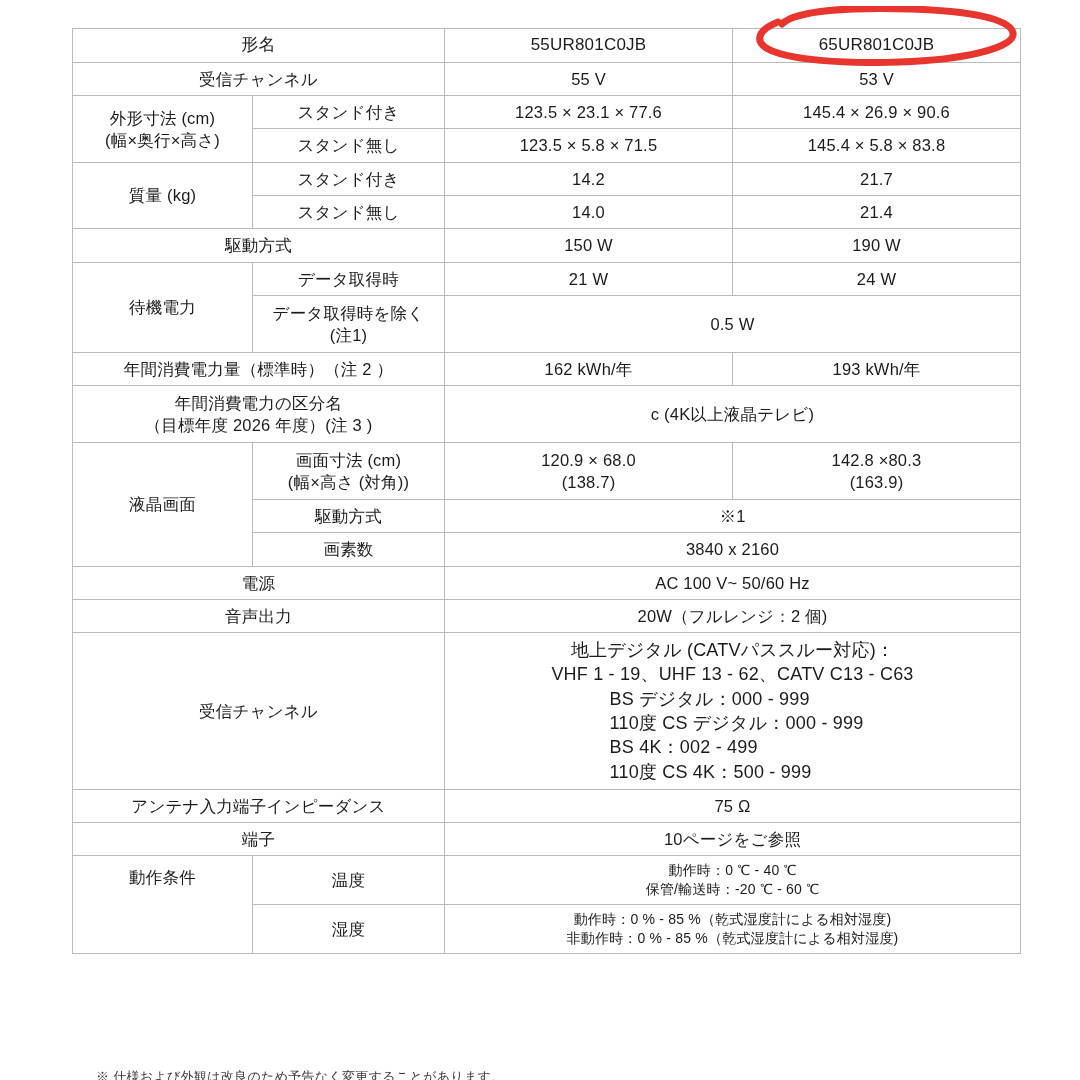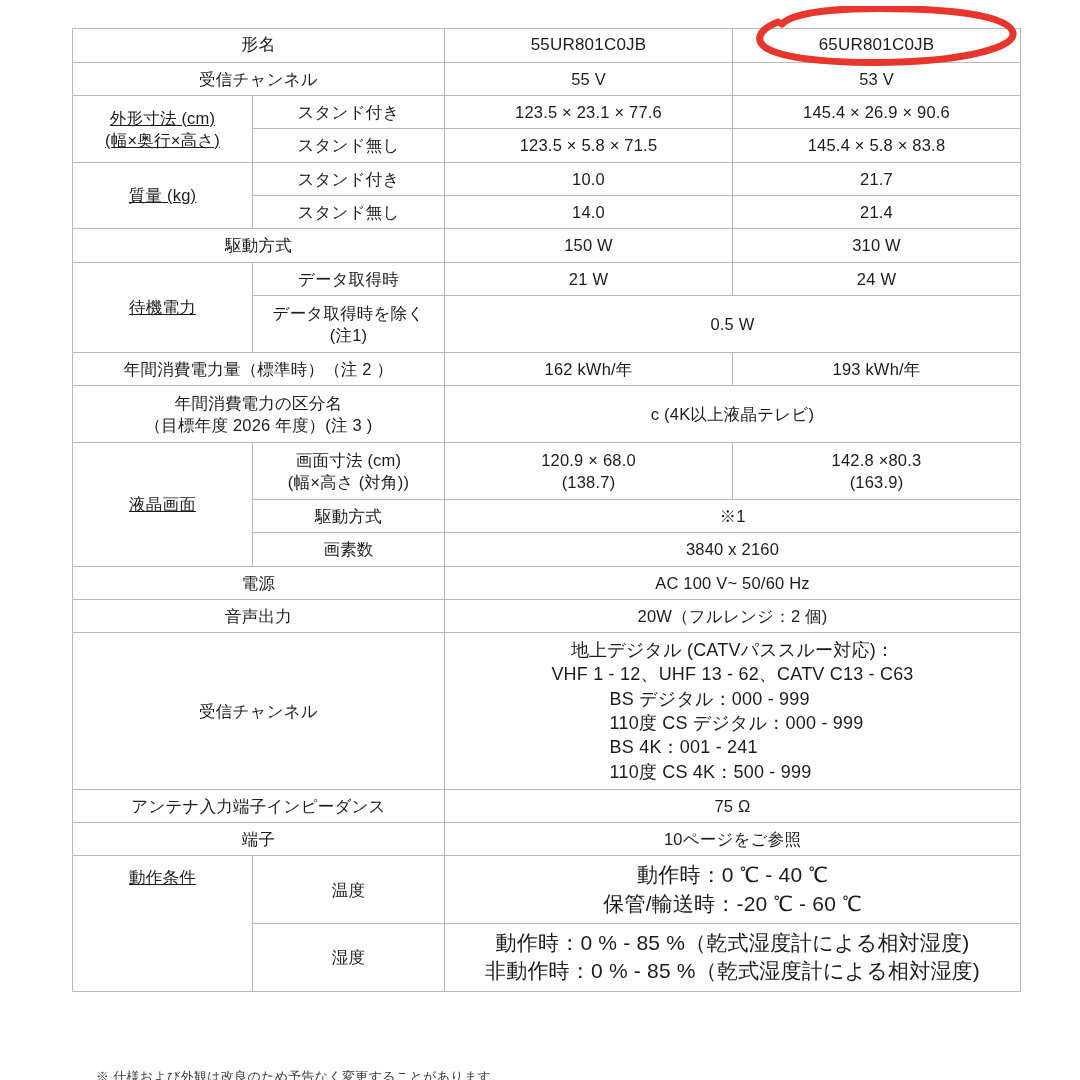--- a/index.html
+++ b/index.html
@@ -43,21 +43,20 @@
     line-height: 1.35;
     background: #ffffff;
     letter-spacing: 0.2px;
   }
   .hdr td {
     background: #e9ecec;
     font-size: 17px;
   }
   .lbl {
     background: #ffffff;
-    text-decoration: underline;
   }
   .sub {
     text-align: left;
     padding-left: 12px;
   }
   .tall {
     height: 46px;
   }
   .chan {
     text-align: center;
@@ -71,21 +70,21 @@
     text-align: left;
     margin-left: 8px;
   }
   .chan .kv {
     display: block;
     white-space: pre;
   }
   .opcond {
     text-align: center;
     line-height: 1.8;
-    font-size: 21px;
+    font-size: 14px;
   }
   .opcond .kv {
     display: block;
     white-space: pre;
   }
   .footnote {
     position: absolute;
     left: 96px;
     top: 1068px;
     font-size: 13px;
@@ -143,33 +142,33 @@
         </tr>
         <tr>
           <td class="sub">スタンド無し</td>
           <td>123.5 × 5.8 × 71.5</td>
           <td>145.4 × 5.8 × 83.8</td>
         </tr>
 
         <tr>
           <td rowspan="2" class="lbl">質量 (kg)</td>
           <td class="sub">スタンド付き</td>
-          <td>10.0</td>
+          <td>14.2</td>
           <td>21.7</td>
         </tr>
         <tr>
           <td class="sub">スタンド無し</td>
           <td>14.0</td>
           <td>21.4</td>
         </tr>
 
         <tr>
           <td colspan="2">駆動方式</td>
           <td>150 W</td>
-          <td>310 W</td>
+          <td>190 W</td>
         </tr>
 
         <tr>
           <td rowspan="2" class="lbl">待機電力</td>
           <td class="sub">データ取得時</td>
           <td>21 W</td>
           <td>24 W</td>
         </tr>
         <tr>
           <td class="sub tall">
@@ -224,25 +223,25 @@
 
         <tr>
           <td colspan="2">音声出力</td>
           <td colspan="2">20W（フルレンジ：2 個)</td>
         </tr>
 
         <tr>
           <td colspan="2">受信チャンネル</td>
           <td colspan="2" class="chan">
             <div>地上デジタル (CATVパススルー対応)：</div>
-            <div>VHF 1 - 12、UHF 13 - 62、CATV C13 - C63</div>
+            <div>VHF 1 - 19、UHF 13 - 62、CATV C13 - C63</div>
             <div class="row2">
               <span class="kv"><span>BS デジタル</span><span>：000 - 999</span></span>
               <span class="kv"><span>110度 CS デジタル</span><span>：000 - 999</span></span>
-              <span class="kv"><span>BS 4K</span><span>：001 - 241</span></span>
+              <span class="kv"><span>BS 4K</span><span>：002 - 499</span></span>
               <span class="kv"><span>110度 CS 4K</span><span>：500 - 999</span></span>
             </div>
           </td>
         </tr>
 
         <tr>
           <td colspan="2">アンテナ入力端子インピーダンス</td>
           <td colspan="2">75 Ω</td>
         </tr>
 

